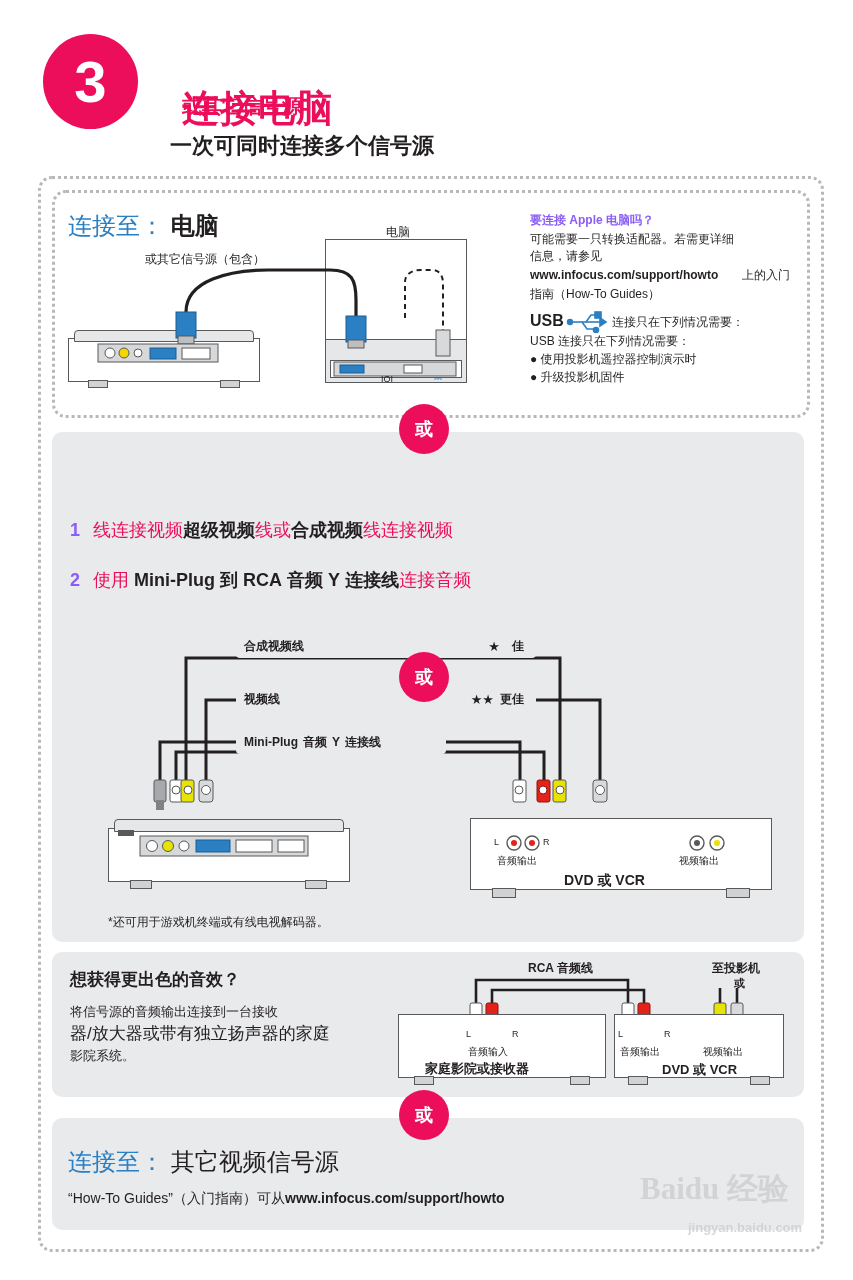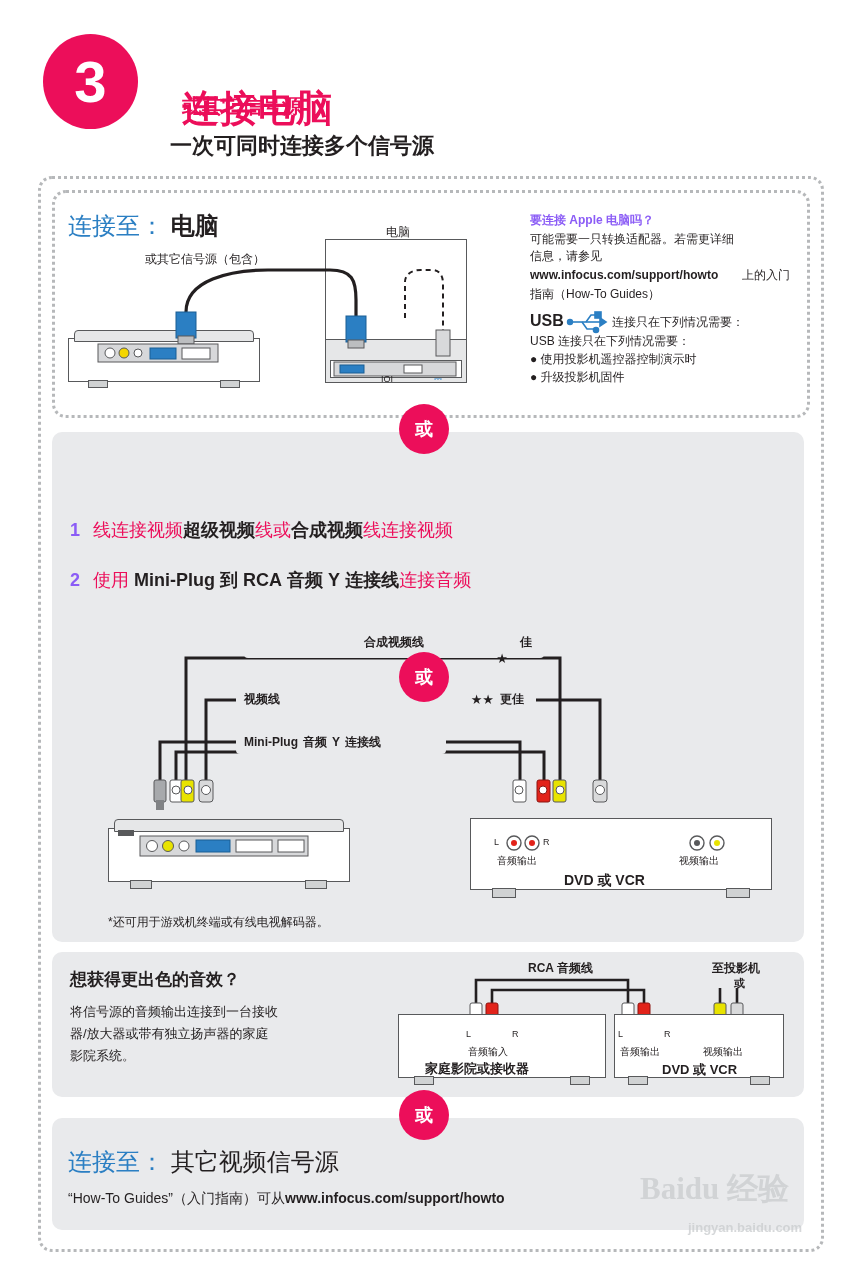--- a/index.html
+++ b/index.html
@@ -198,21 +198,21 @@
       <circle cx="519" cy="790" r="4" fill="#fff" stroke="#58595b"></circle>
       <rect x="537" y="780" width="13" height="22" rx="2" fill="#e2231a" stroke="#8c1410"></rect>
       <circle cx="543" cy="790" r="4" fill="#fff" stroke="#8c1410"></circle>
       <rect x="553" y="780" width="13" height="22" rx="2" fill="#e8e300" stroke="#58595b"></rect>
       <circle cx="560" cy="790" r="4" fill="#fff" stroke="#58595b"></circle>
       <rect x="593" y="780" width="14" height="22" rx="3" fill="#d9dadb" stroke="#58595b"></rect>
       <circle cx="600" cy="790" r="4.5" fill="#fff" stroke="#58595b"></circle>
     </g>
   </svg>
 
-  <div class="capsule" style="left:244px;top:634px;width:300px;height:24px;flex-direction:column;">
+  <div class="capsule" style="left:236px;top:634px;width:300px;height:24px;">
     <span>合成视频线</span>
     <span class="star" style="margin-left:auto;padding-right:28px;">★</span>
     <span style="position:absolute;right:12px;">佳</span>
   </div>
 
   <div class="capsule" style="left:236px;top:687px;width:300px;height:24px;">
     <span>视频线</span>
     <span class="star" style="margin-left:auto;padding-right:34px;">★★</span>
     <span style="position:absolute;right:12px;">更佳</span>
   </div>
@@ -262,21 +262,21 @@
   <div class="lbl" style="left:497px;top:854px;font-size:10px;">音频输出</div>
   <div class="lbl" style="left:679px;top:854px;font-size:10px;">视频输出</div>
   <div class="lbl bold" style="left:564px;top:872px;font-size:14px;">DVD 或 VCR</div>
 
   <div class="txt" style="left:108px;top:915px;font-size:12px;">*还可用于游戏机终端或有线电视解码器。</div>
 
   <div class="panel grey" style="left:52px;top:952px;width:752px;height:145px;"></div>
 
   <div style="position:absolute;left:70px;top:968px;font-size:17px;font-weight:bold;color:#231f20;">想获得更出色的音效？</div>
   <div class="txt" style="left:70px;top:1004px;font-size:13px;">将信号源的音频输出连接到一台接收</div>
-  <div class="txt" style="left:70px;top:1026px;font-size:13px;">器/放大器或带有独立扬声器的家庭</div>
+  <div class="txt" style="left:70px;top:1026px;font-size:17px;">器/放大器或带有独立扬声器的家庭</div>
   <div class="txt" style="left:70px;top:1048px;font-size:13px;">影院系统。</div>
 
   <div class="lbl bold" style="left:528px;top:960px;font-size:12px;">RCA 音频线</div>
   <div class="lbl bold" style="left:712px;top:960px;font-size:12px;">至投影机</div>
   <div class="lbl bold" style="left:734px;top:976px;font-size:11px;">或</div>
 
   <svg width="853" height="1280">
     <path d="M476 1005 L476 980 L628 980 L628 1005" stroke="#231f20" stroke-width="2.6" fill="none"></path>
     <path d="M492 1005 L492 990 L644 990 L644 1005" stroke="#231f20" stroke-width="2.6" fill="none"></path>
     <path d="M720 1005 L720 988" stroke="#231f20" stroke-width="2.6" fill="none"></path>

